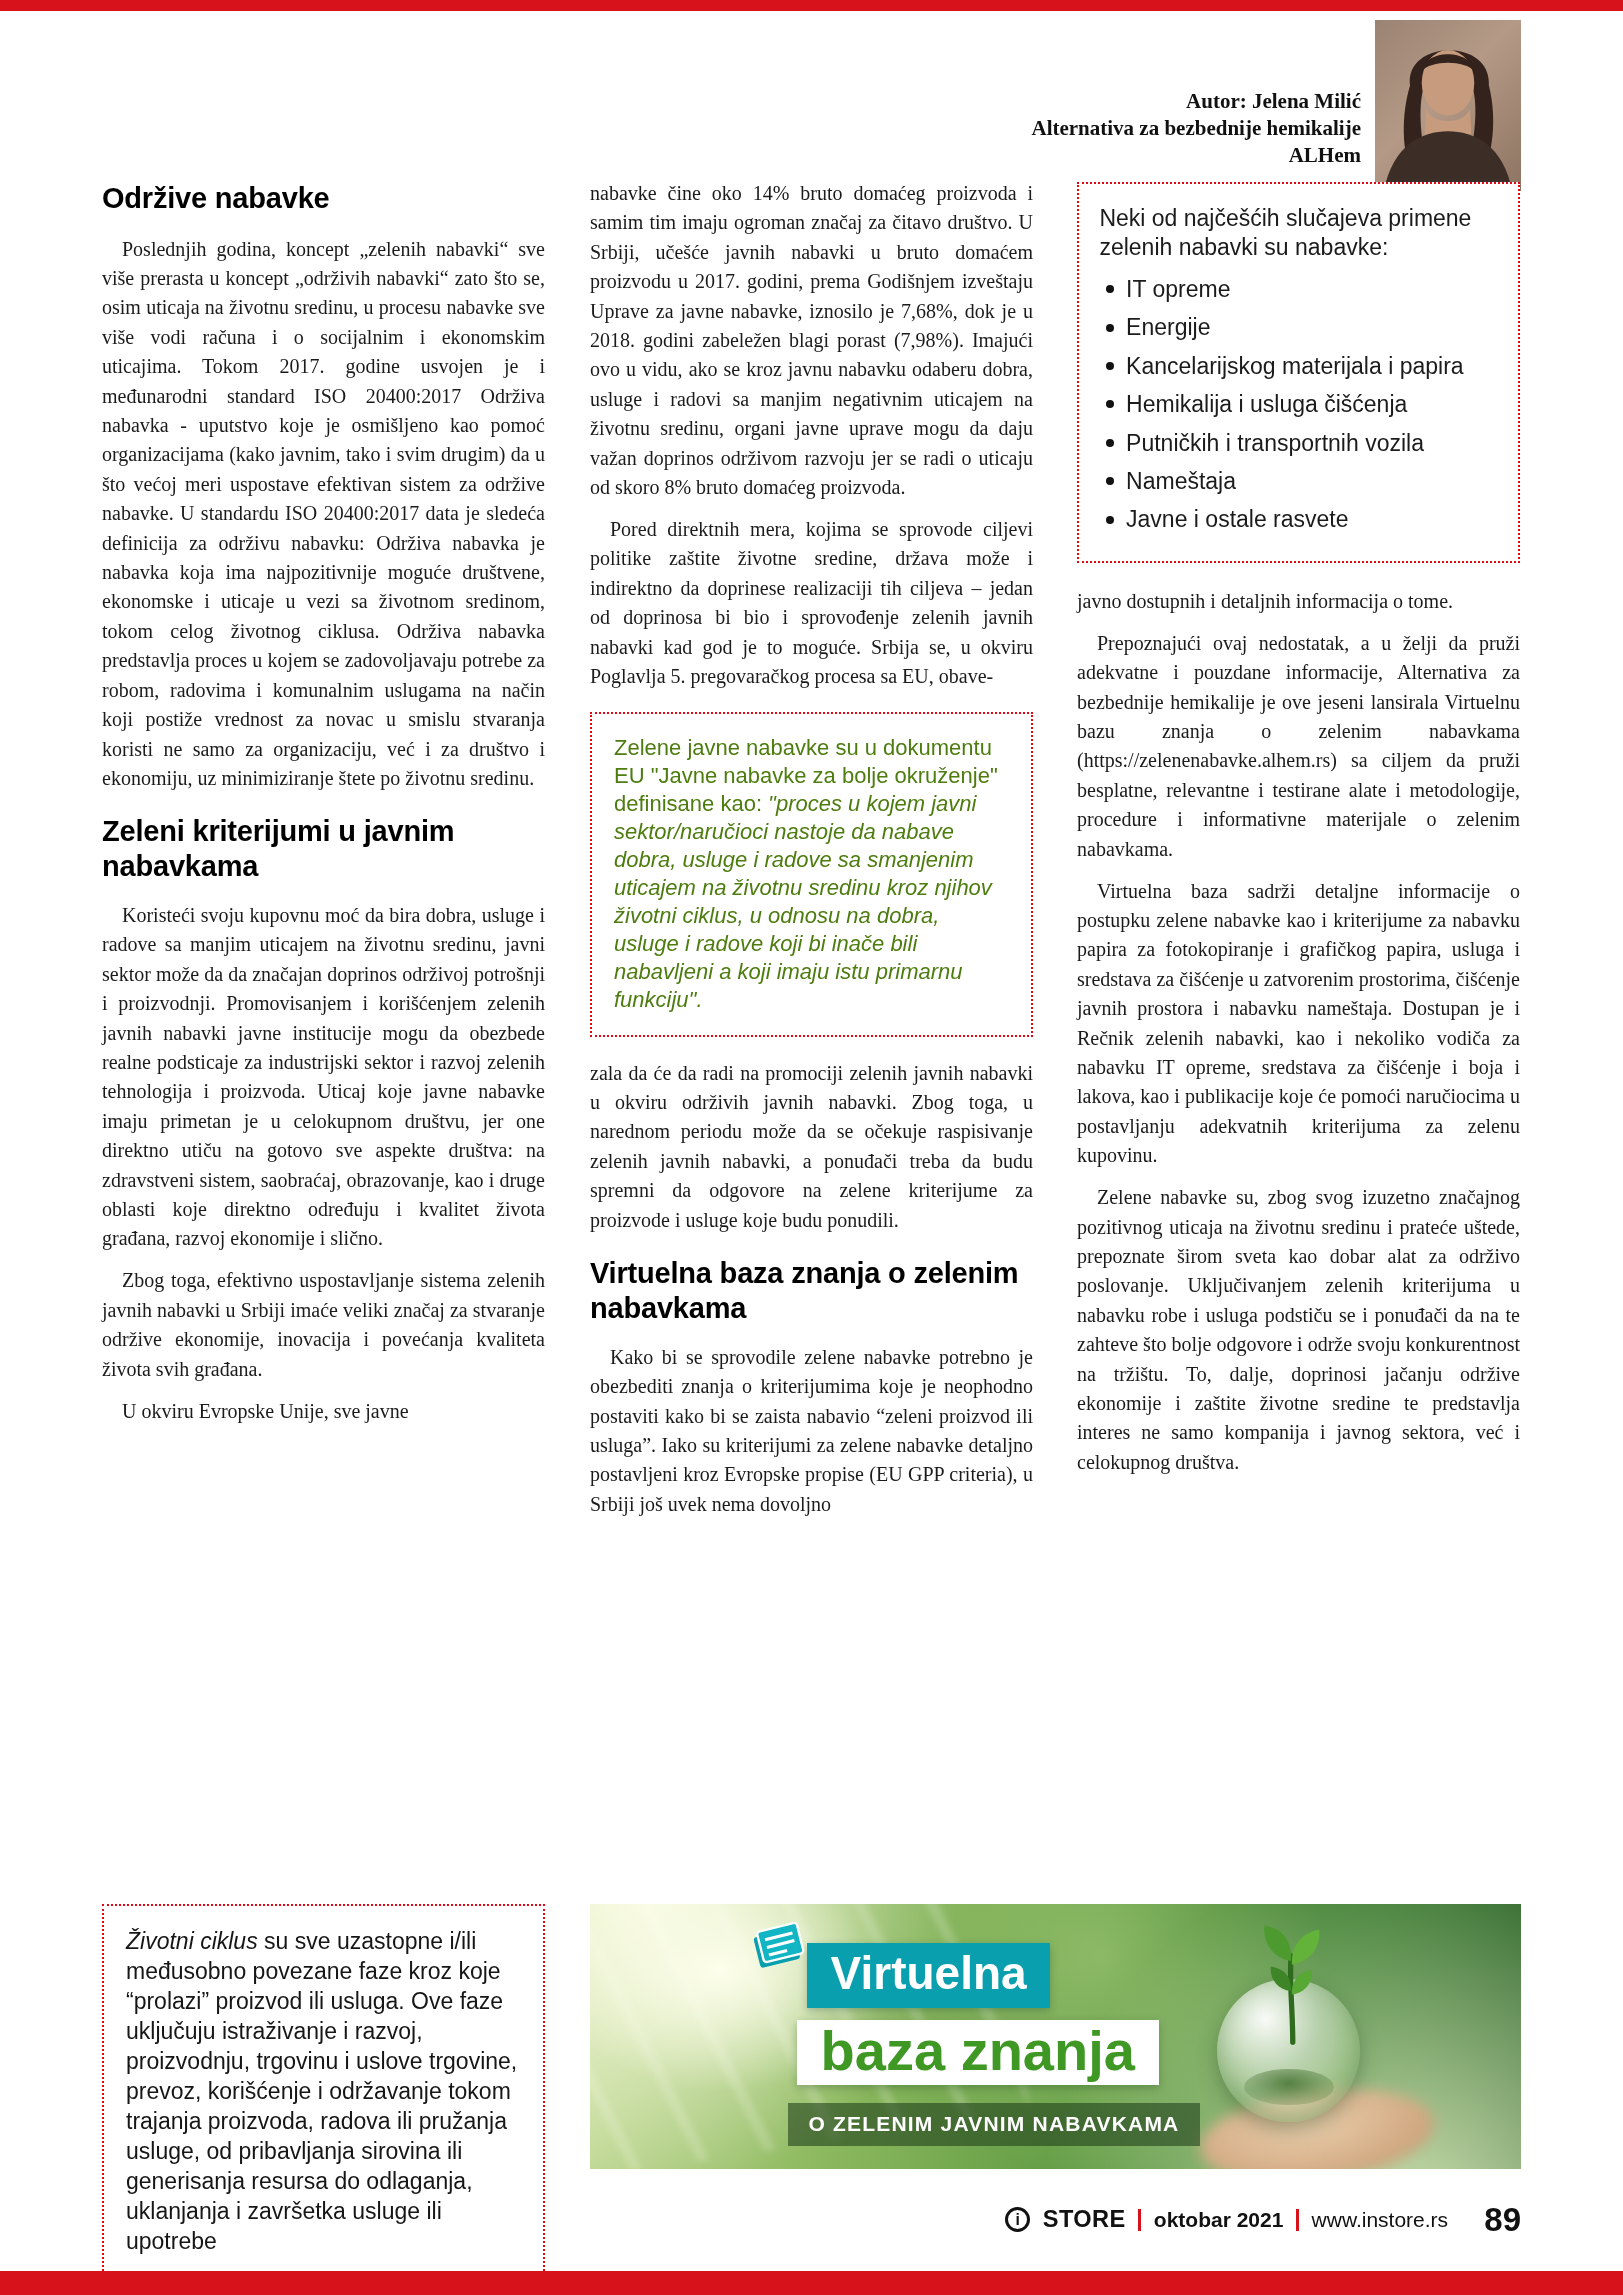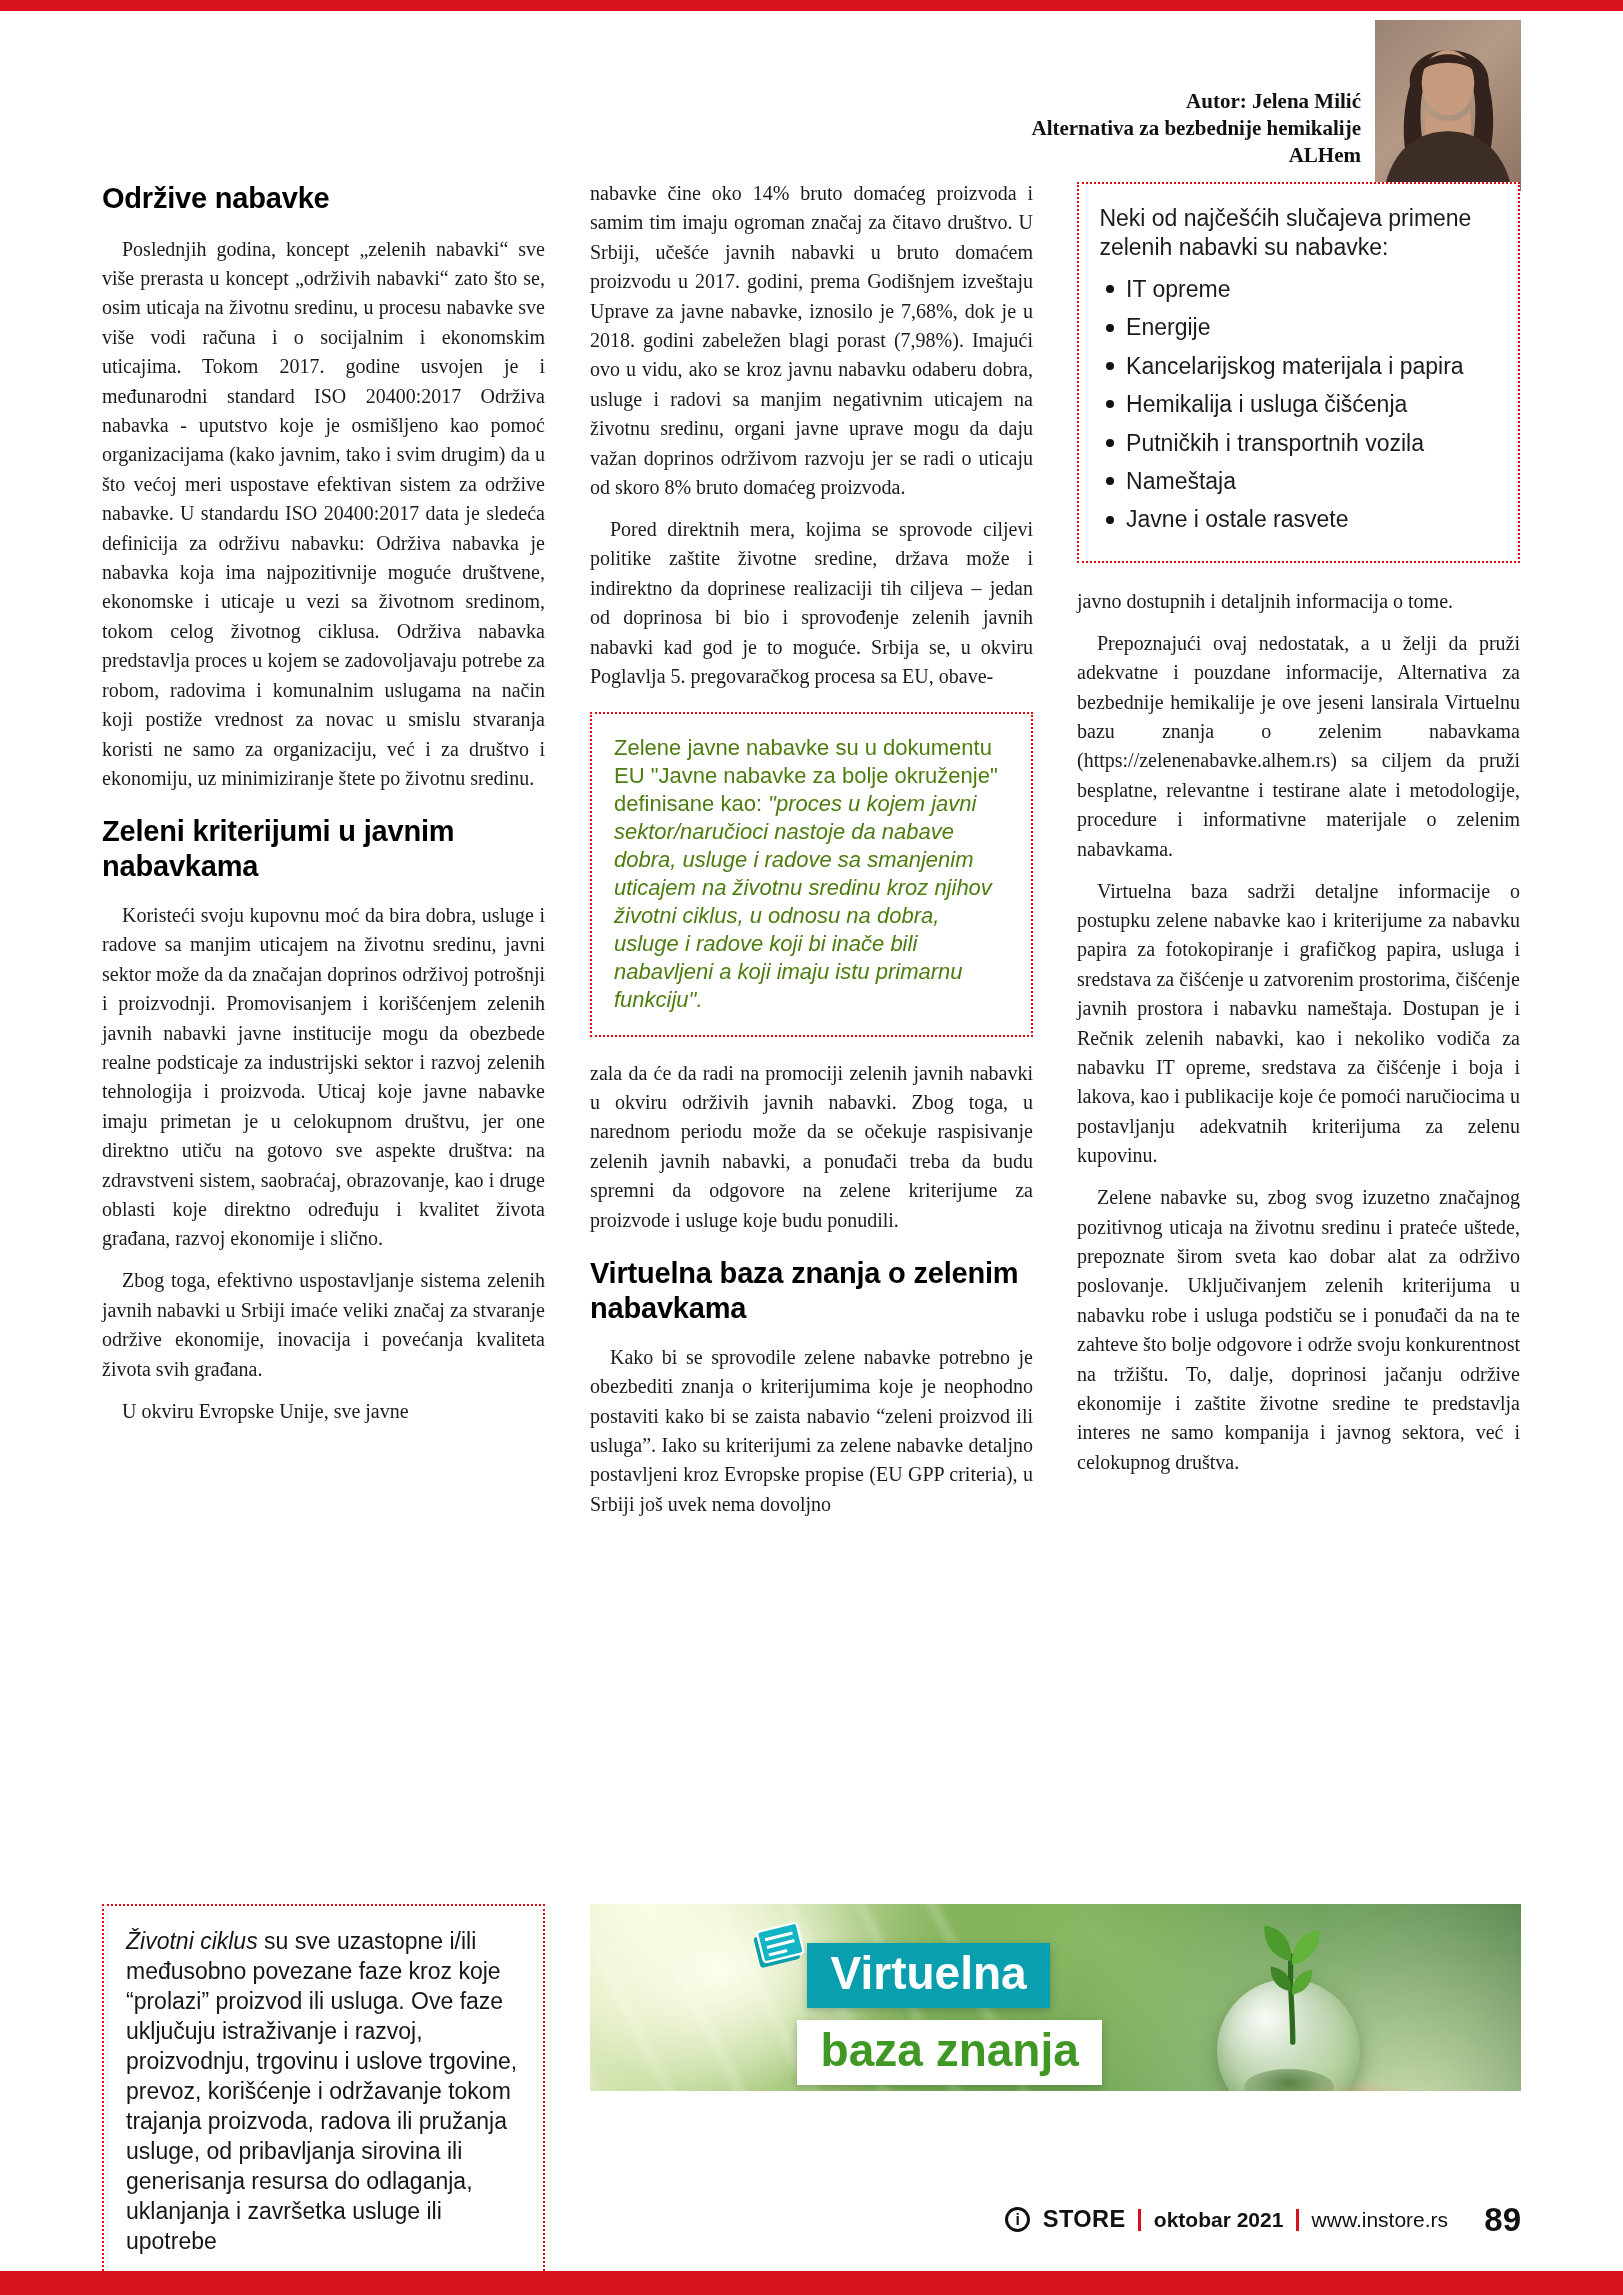--- a/index.html
+++ b/index.html
@@ -59,21 +59,21 @@
     width:7.9px; height:7.9px; border-radius:50%; background:#121212;
   }
   .lifecycle-box {
     position:absolute; left:102px; top:1904px; width:443px;
     padding:20.4px 22px; font-size:23px; line-height:30px; color:#161616;
   }
   .lifecycle-box .term { font-style:italic; }
 
   
   .banner {
-    position:absolute; left:590px; top:1904px; width:931px; height:187px; overflow:hidden;
+    position:absolute; left:590px; top:1904px; width:931px; height:265px; overflow:hidden;
     background:
       radial-gradient(circle at 6% -10%, rgba(255,255,235,0.95), rgba(255,255,235,0) 34%),
       radial-gradient(circle at 88% 120%, rgba(233,244,200,0.85), rgba(233,244,200,0) 42%),
       radial-gradient(circle at 55% 20%, rgba(190,220,140,0.45), rgba(190,220,140,0) 40%),
       linear-gradient(100deg, #c8dd9d 0%, #8db95f 28%, #5f9a43 55%, #3f7f35 78%, #2c622a 100%);
   }
   .banner .flare { position:absolute; left:-39px; top:-55px; width:338px; height:243px;
     background:radial-gradient(closest-side, rgba(255,255,238,0.95), rgba(255,255,238,0)); }
   .banner .rays { position:absolute; left:-55px; top:-102px; width:471px; height:346px;
     background:repeating-linear-gradient(72deg, rgba(255,255,245,0.55) 0 11px, rgba(255,255,245,0) 11px 64px);
@@ -88,21 +88,21 @@
     border-radius:50%; background:radial-gradient(ellipse at 50% 40%, #3f6d2a, rgba(63,109,42,0)); opacity:0.8; }
   .banner .plant { position:absolute; left:642px; top:6.3px; width:118px; height:141px; }
   .banner-icon { position:absolute; left:162px; top:20.4px; width:55px; height:50px; transform:rotate(-14deg); }
   .banner-title1 {
     position:absolute; left:217px; top:39px; background:#0a9fae; color:#ffffff;
     font-family:"Liberation Sans", sans-serif; font-weight:bold; font-size:46px; line-height:49px;
     padding:6.3px 23.6px 9.4px 23.6px; box-shadow:0 3.1px 7.9px rgba(0,40,40,0.25);
   }
   .banner-title2 {
     position:absolute; left:207px; top:116px; background:#ffffff; color:#3f9724;
-    font-family:"Liberation Sans", sans-serif; font-weight:bold; font-size:46px; line-height:49px;
+    font-family:"Liberation Sans", sans-serif; font-weight:bold; font-size:56px; line-height:49px;
     padding:6.3px 23.6px 9.4px 23.6px; box-shadow:0 3.1px 7.9px rgba(0,40,20,0.25);
   }
   .banner-subtitle {
     position:absolute; left:198px; top:199px; background:rgba(30,62,26,0.58); color:#ffffff;
     font-family:"Liberation Sans", sans-serif; font-weight:bold; font-size:21px; letter-spacing:1.2px;
     padding:9.4px 20.4px;
     text-align:center;
   }
 
   

